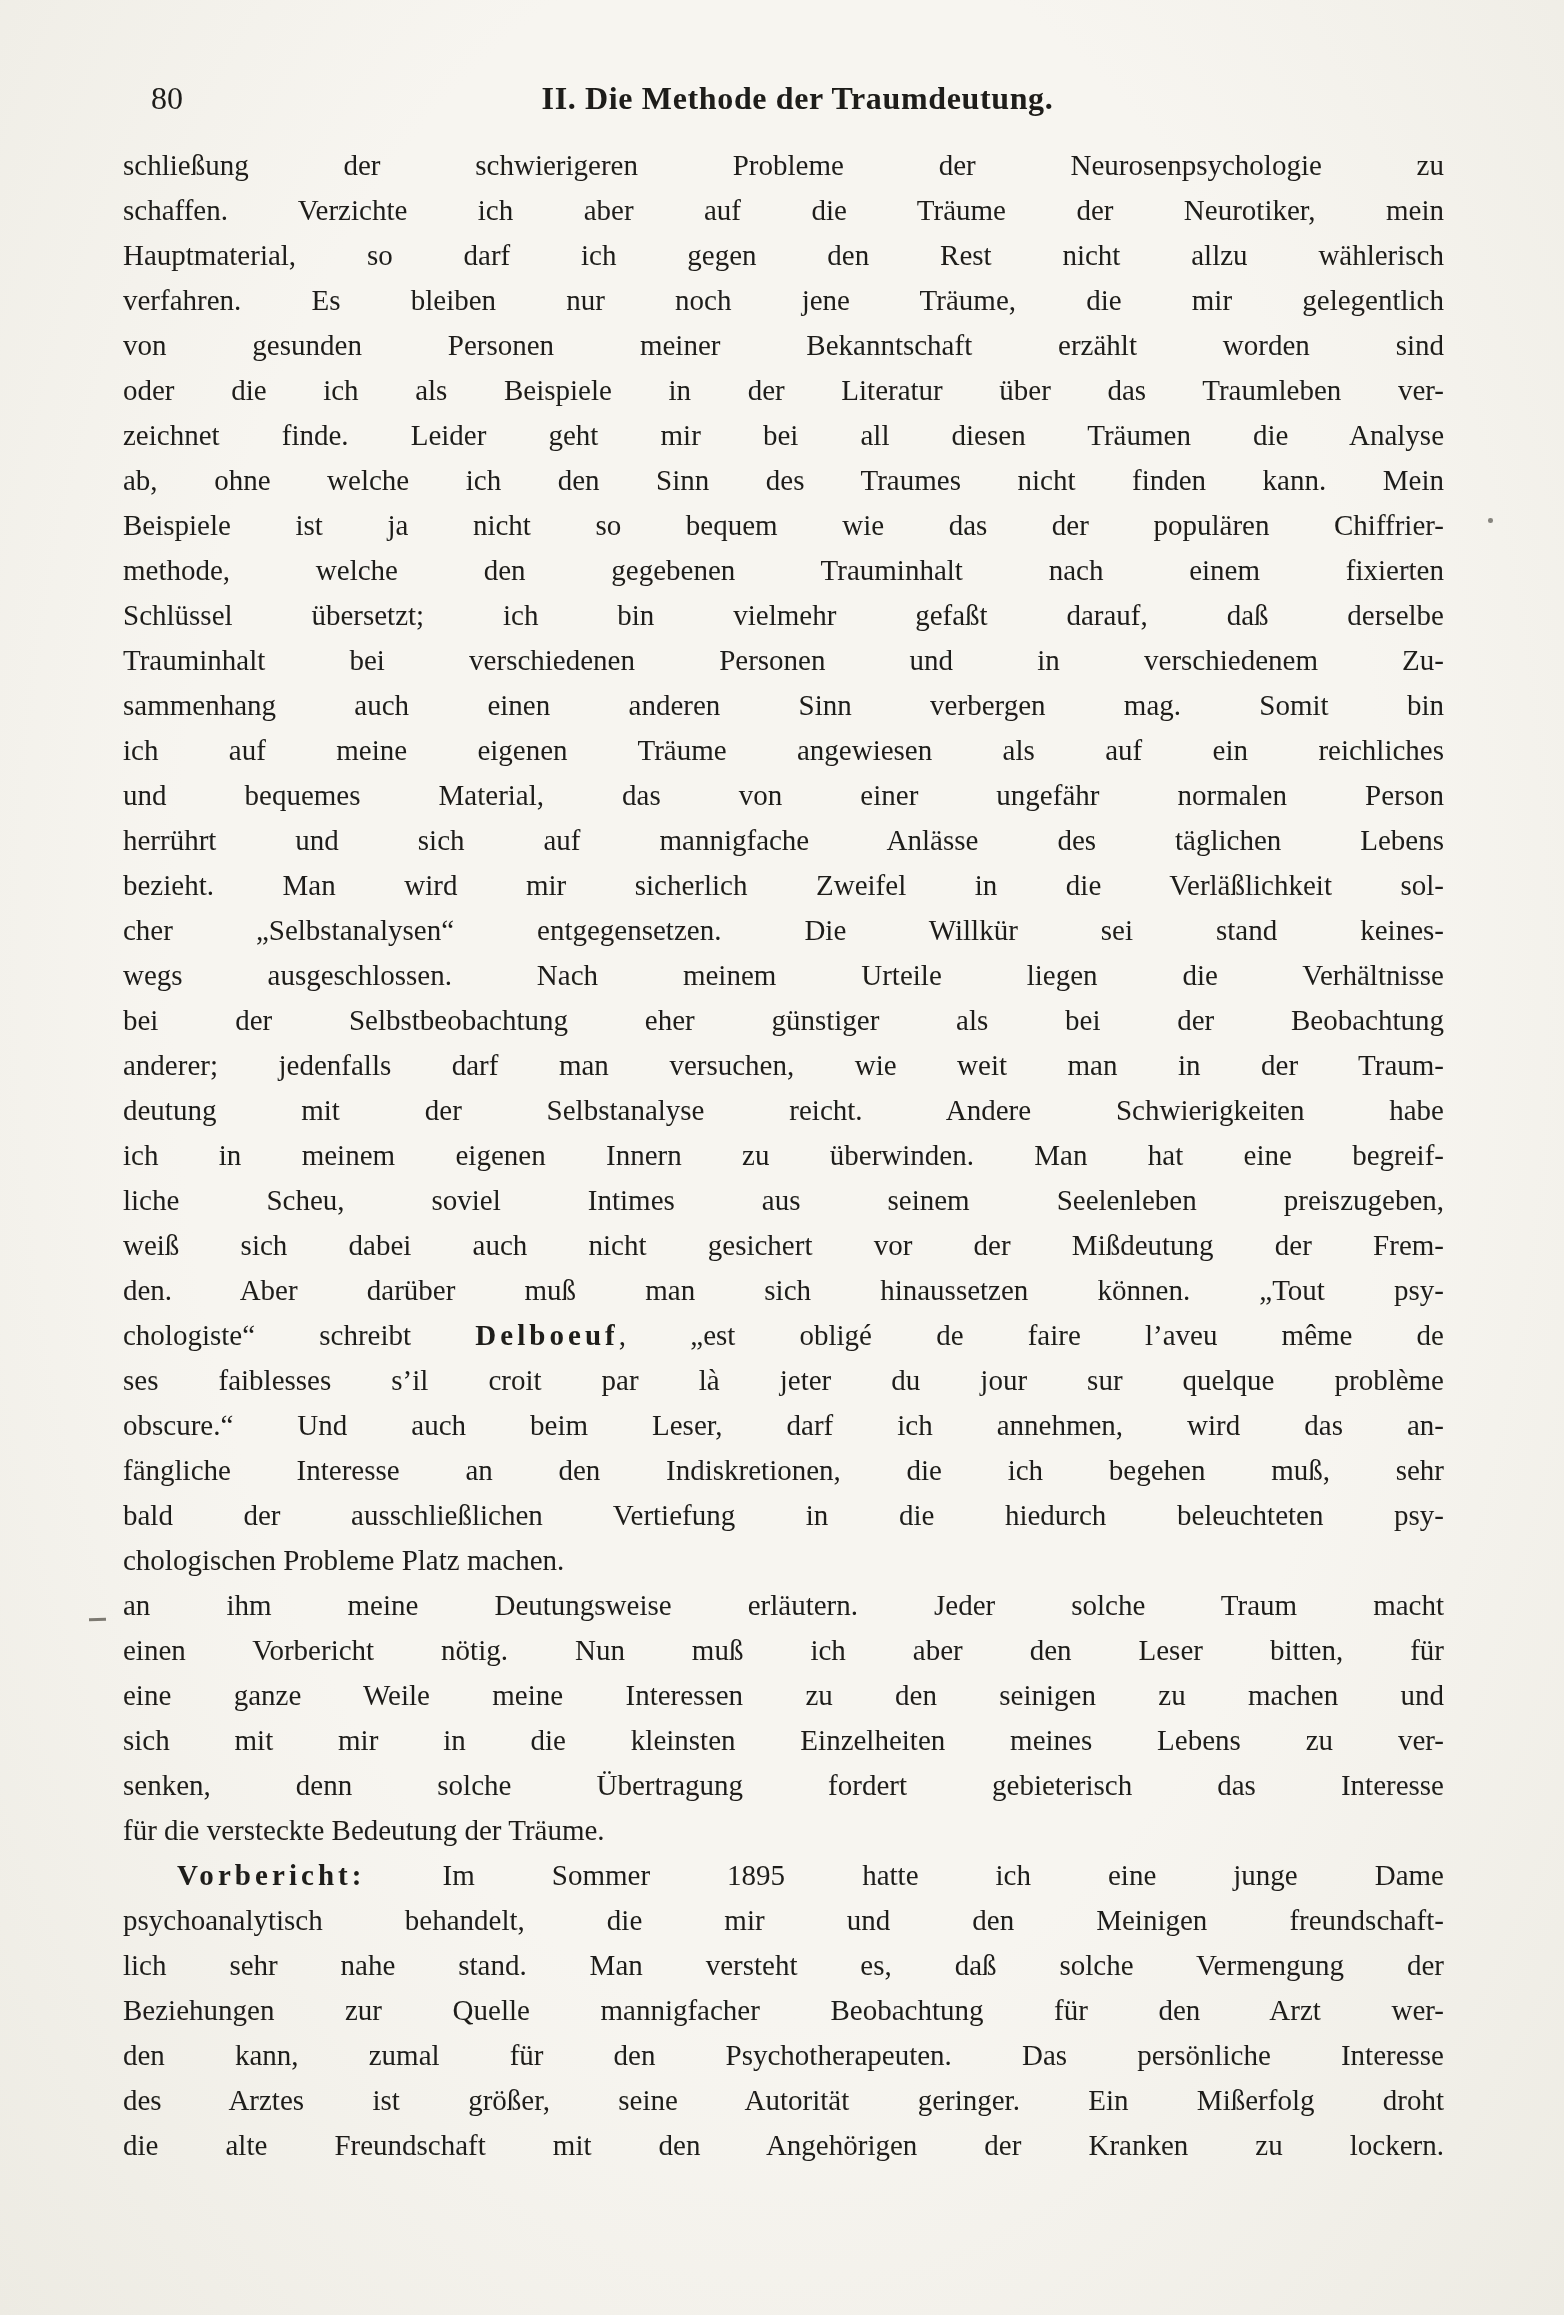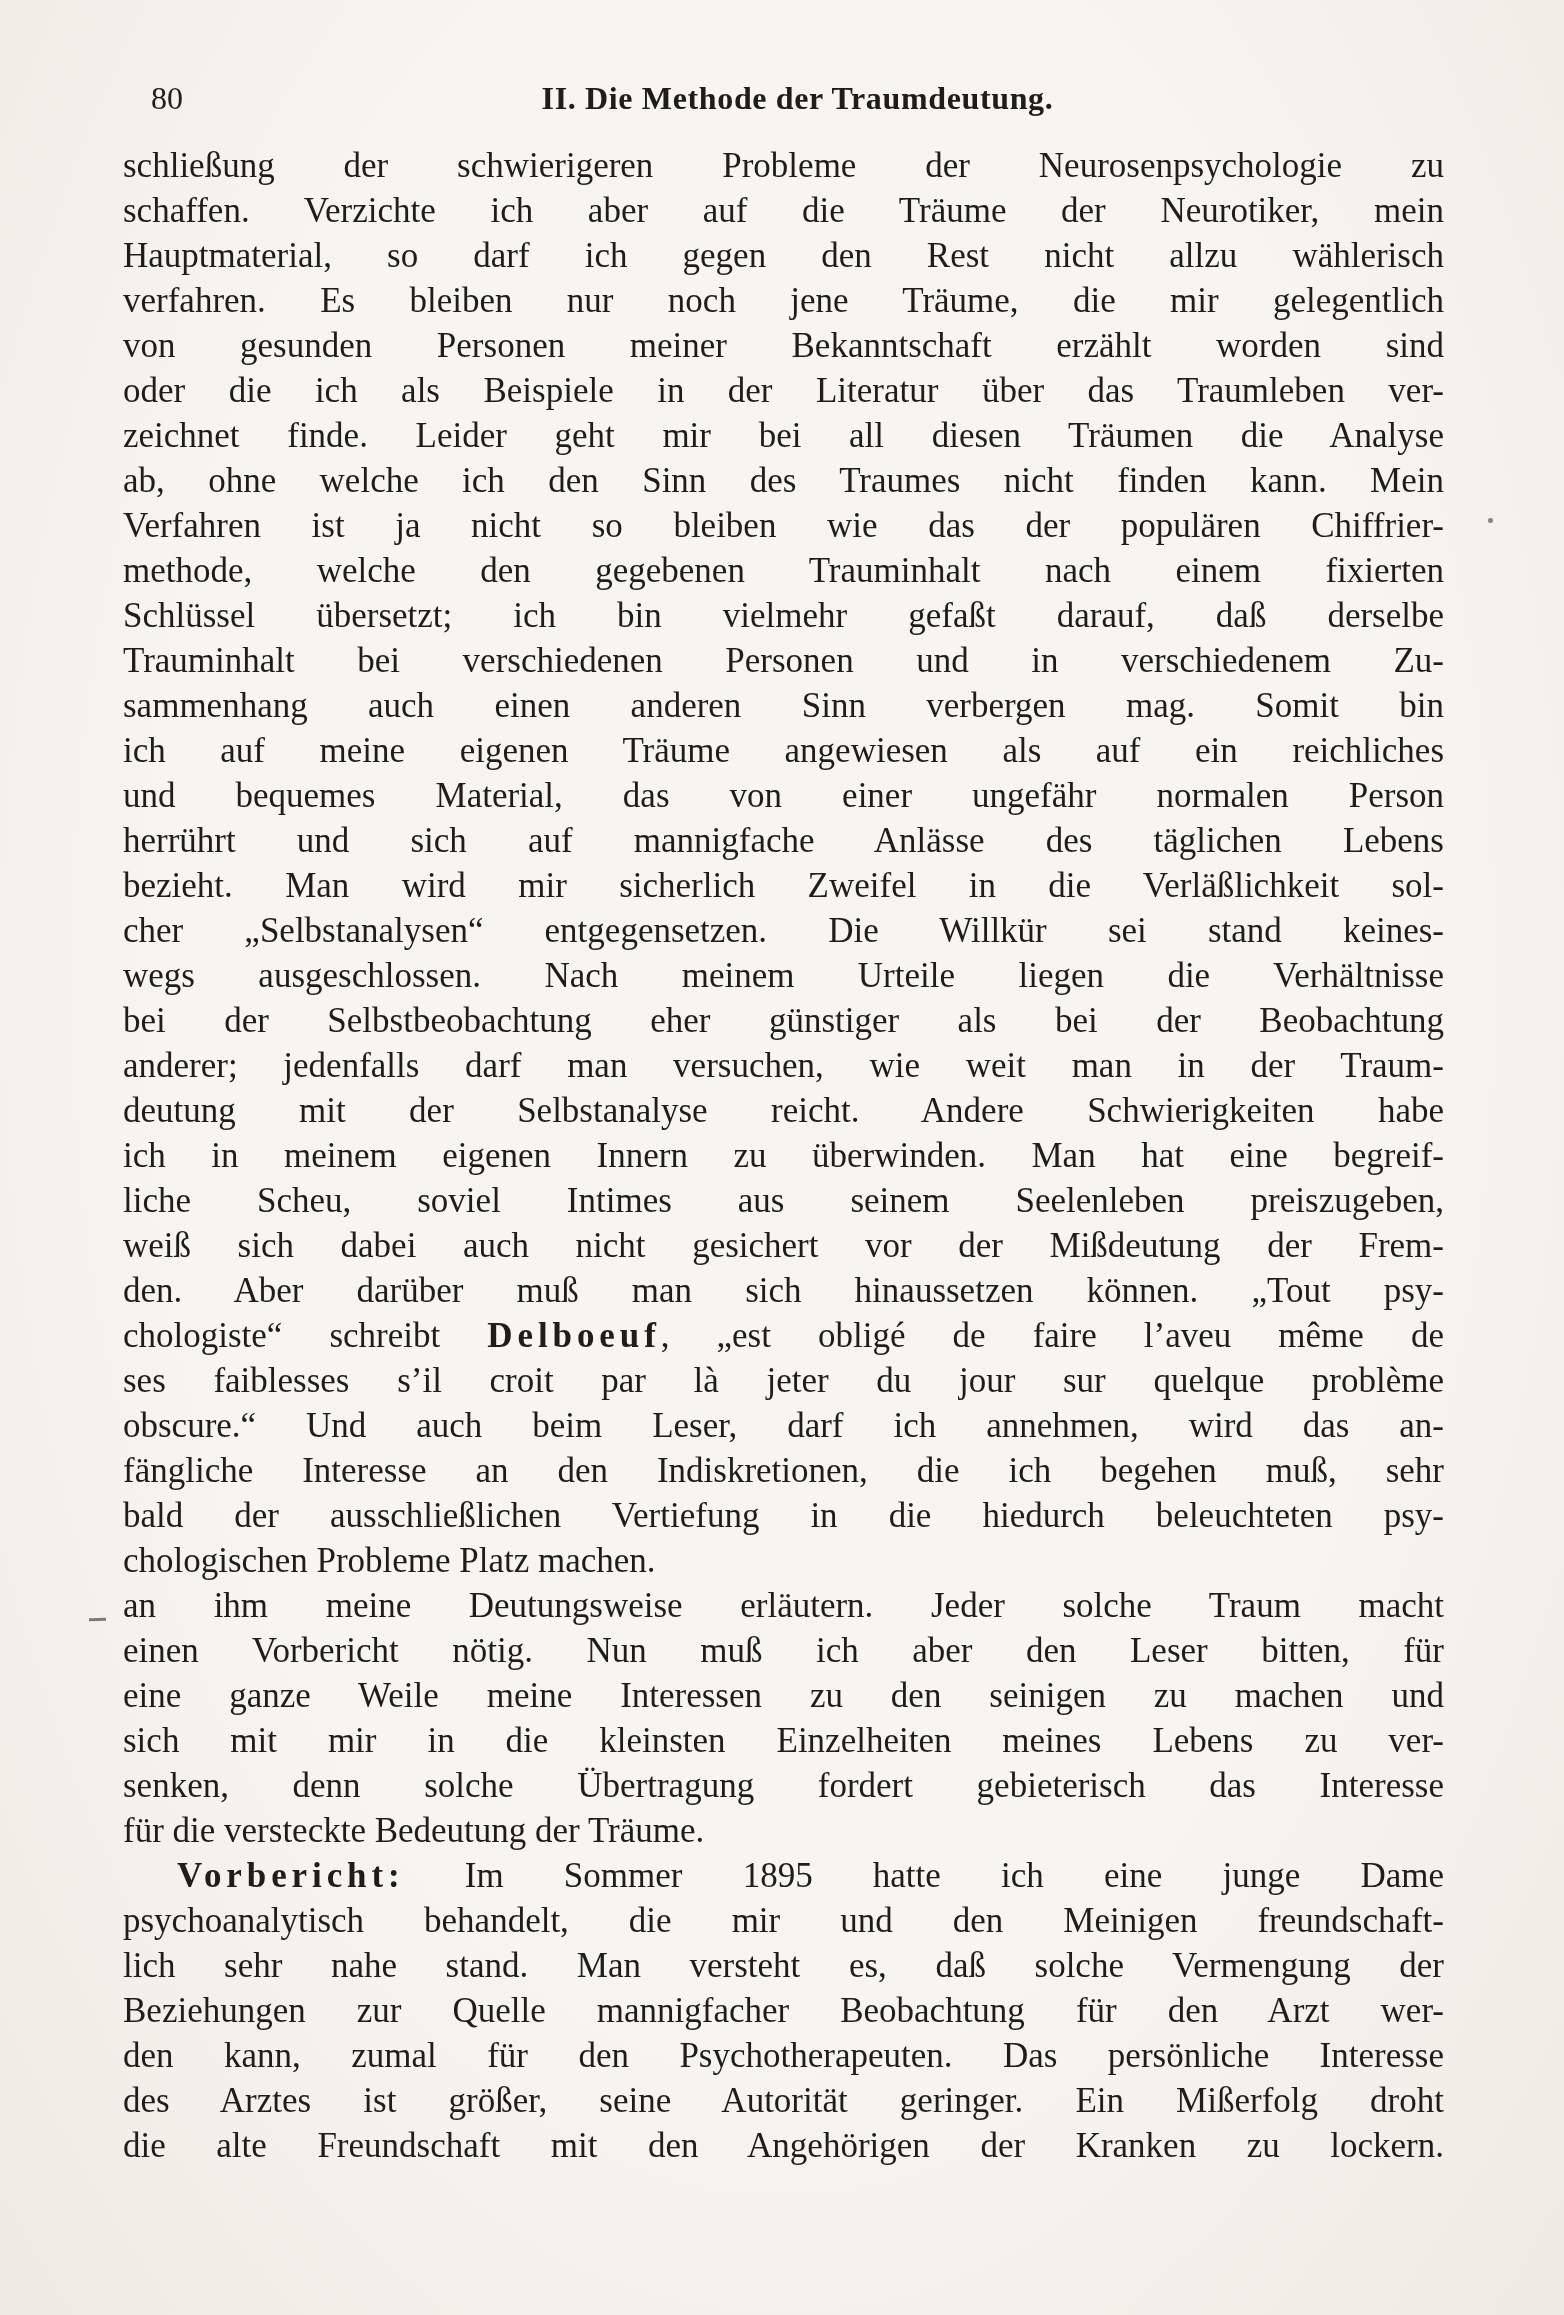--- a/index.html
+++ b/index.html
@@ -37,21 +37,21 @@
   }
   .running-title {
     display: block;
     width: 100%;
     text-align: center;
     letter-spacing: 0.02em;
     font-weight: bold;
   }
   .body {
     margin-top: 24px;
-    font-size: 35px;
+    font-size: 29px;
     line-height: 45px;
   }
   .paragraph { margin: 0; }
   .line {
     text-align: justify;
     text-align-last: justify;
     white-space: normal;
   }
   .line.lastline { text-align-last: left; }
   .line.indent { text-indent: 54px; }
@@ -90,21 +90,21 @@
     <div class="body">
         <div class="paragraph">
           <div class="line">schließung der schwierigeren Probleme der Neurosenpsychologie zu</div>
           <div class="line">schaffen.  Verzichte ich aber auf die Träume der Neurotiker, mein</div>
           <div class="line">Hauptmaterial, so darf ich gegen den Rest nicht allzu wählerisch</div>
           <div class="line">verfahren.  Es bleiben nur noch jene Träume, die mir gelegentlich</div>
           <div class="line">von gesunden Personen meiner Bekanntschaft erzählt worden sind</div>
           <div class="line">oder die ich als Beispiele in der Literatur über das Traumleben ver-</div>
           <div class="line">zeichnet finde.  Leider geht mir bei all diesen Träumen die Analyse</div>
           <div class="line">ab, ohne welche ich den Sinn des Traumes nicht finden kann.  Mein</div>
-          <div class="line">Verfahren ist ja nicht so bleiben wie das der populären Chiffrier-</div>
+          <div class="line">Beispiele ist ja nicht so bequem wie das der populären Chiffrier-</div>
           <div class="line">methode, welche den gegebenen Trauminhalt nach einem fixierten</div>
           <div class="line">Schlüssel übersetzt; ich bin vielmehr gefaßt darauf, daß derselbe</div>
           <div class="line">Trauminhalt bei verschiedenen Personen und in verschiedenem Zu-</div>
           <div class="line">sammenhang auch einen anderen Sinn verbergen mag.  Somit bin</div>
           <div class="line">ich auf meine eigenen Träume angewiesen als auf ein reichliches</div>
           <div class="line">und bequemes Material, das von einer ungefähr normalen Person</div>
           <div class="line">herrührt und sich auf mannigfache Anlässe des täglichen Lebens</div>
           <div class="line">bezieht.  Man wird mir sicherlich Zweifel in die Verläßlichkeit sol-</div>
           <div class="line">cher „Selbstanalysen“ entgegensetzen.  Die Willkür sei stand keines-</div>
           <div class="line">wegs ausgeschlossen.  Nach meinem Urteile liegen die Verhältnisse</div>

